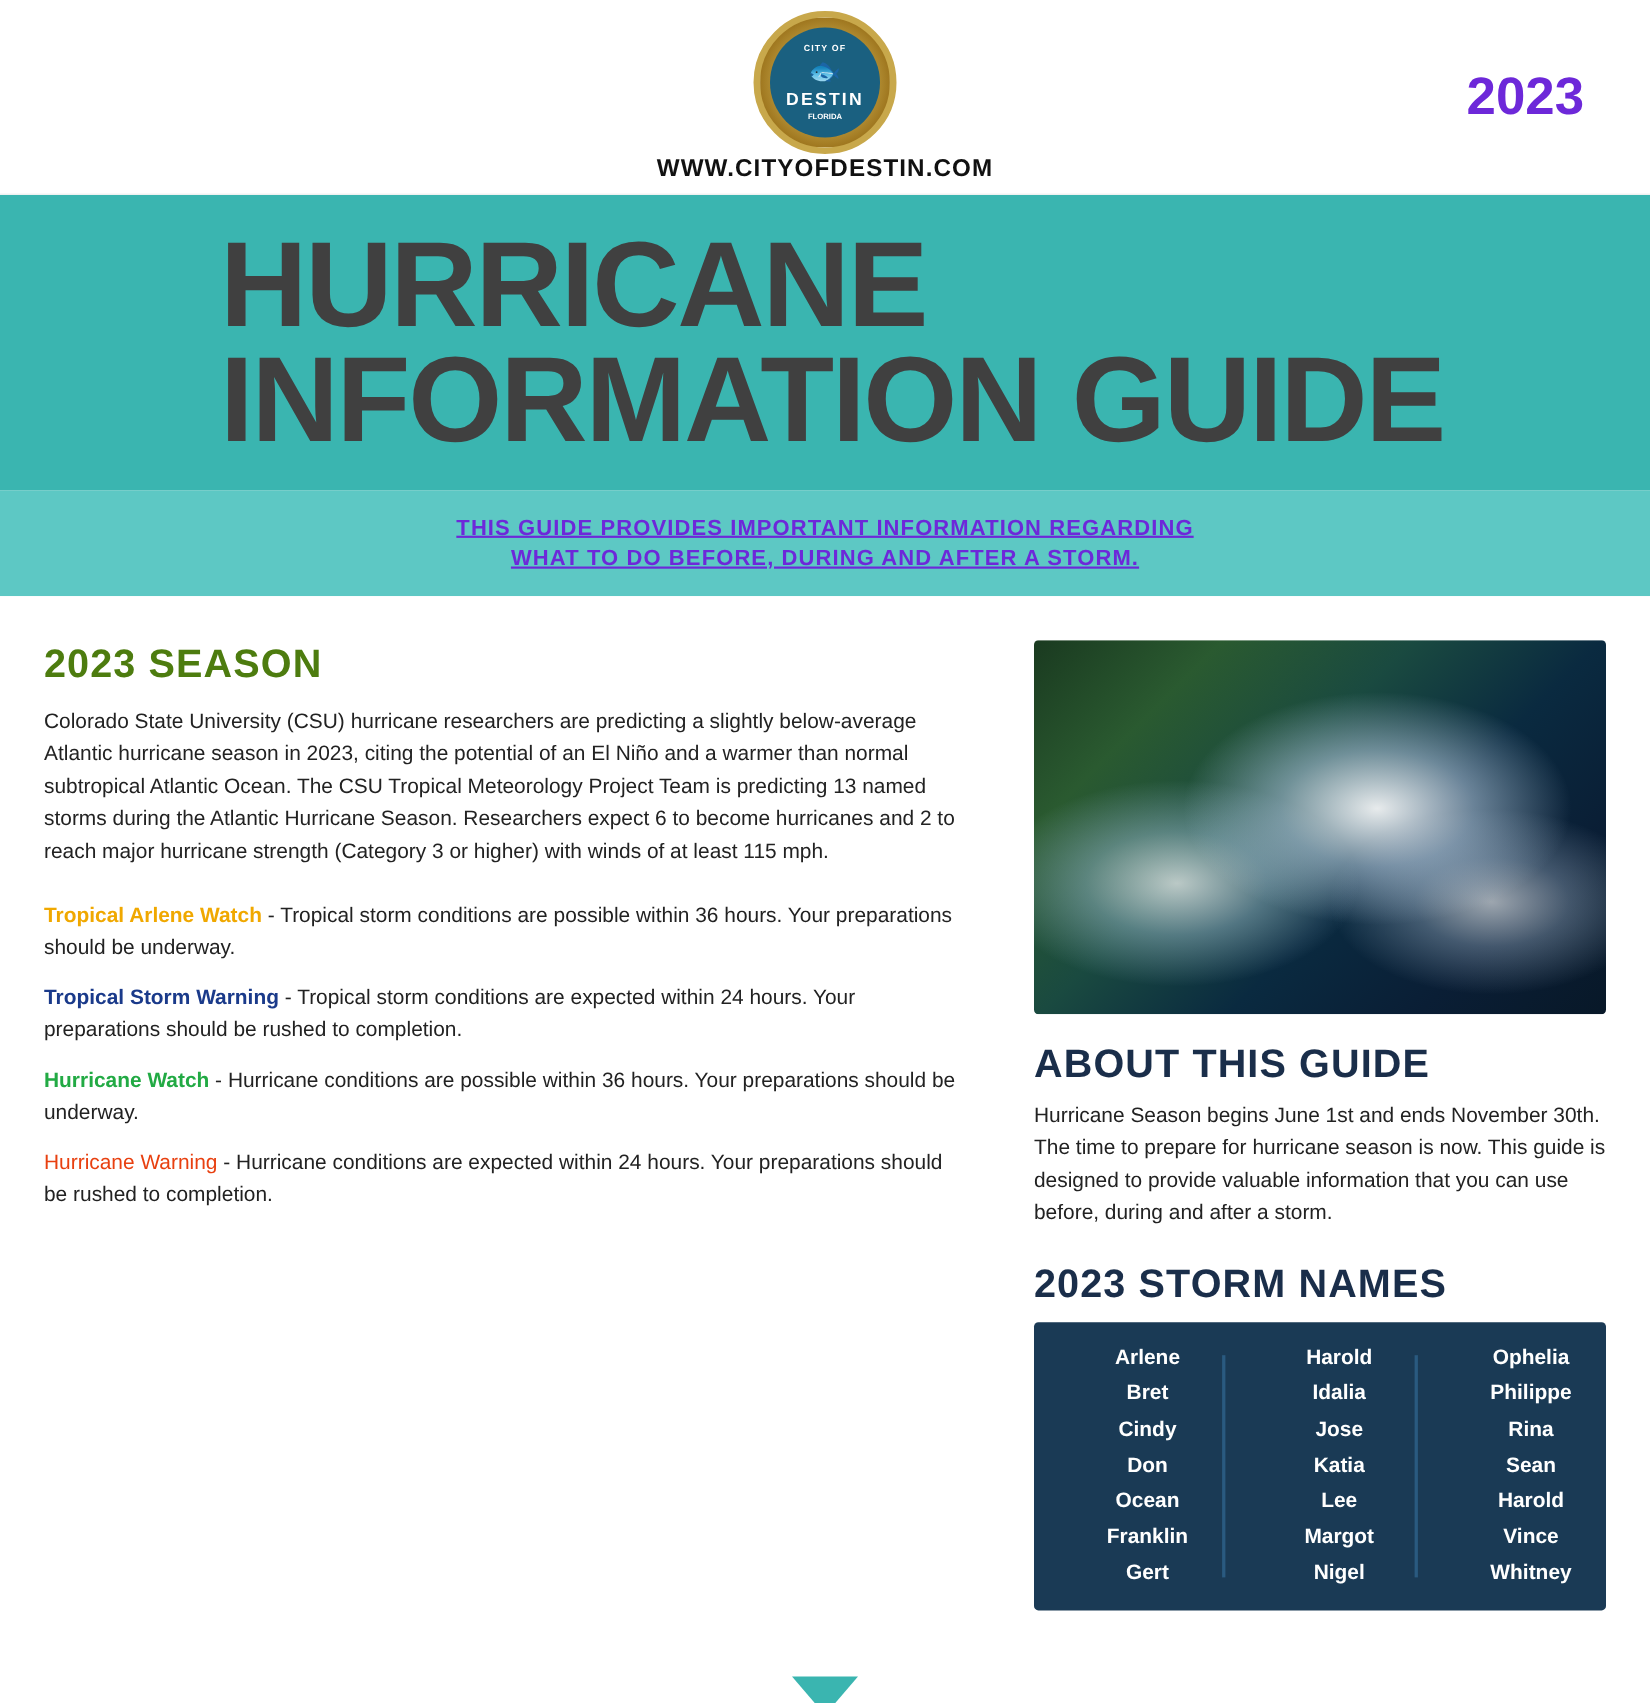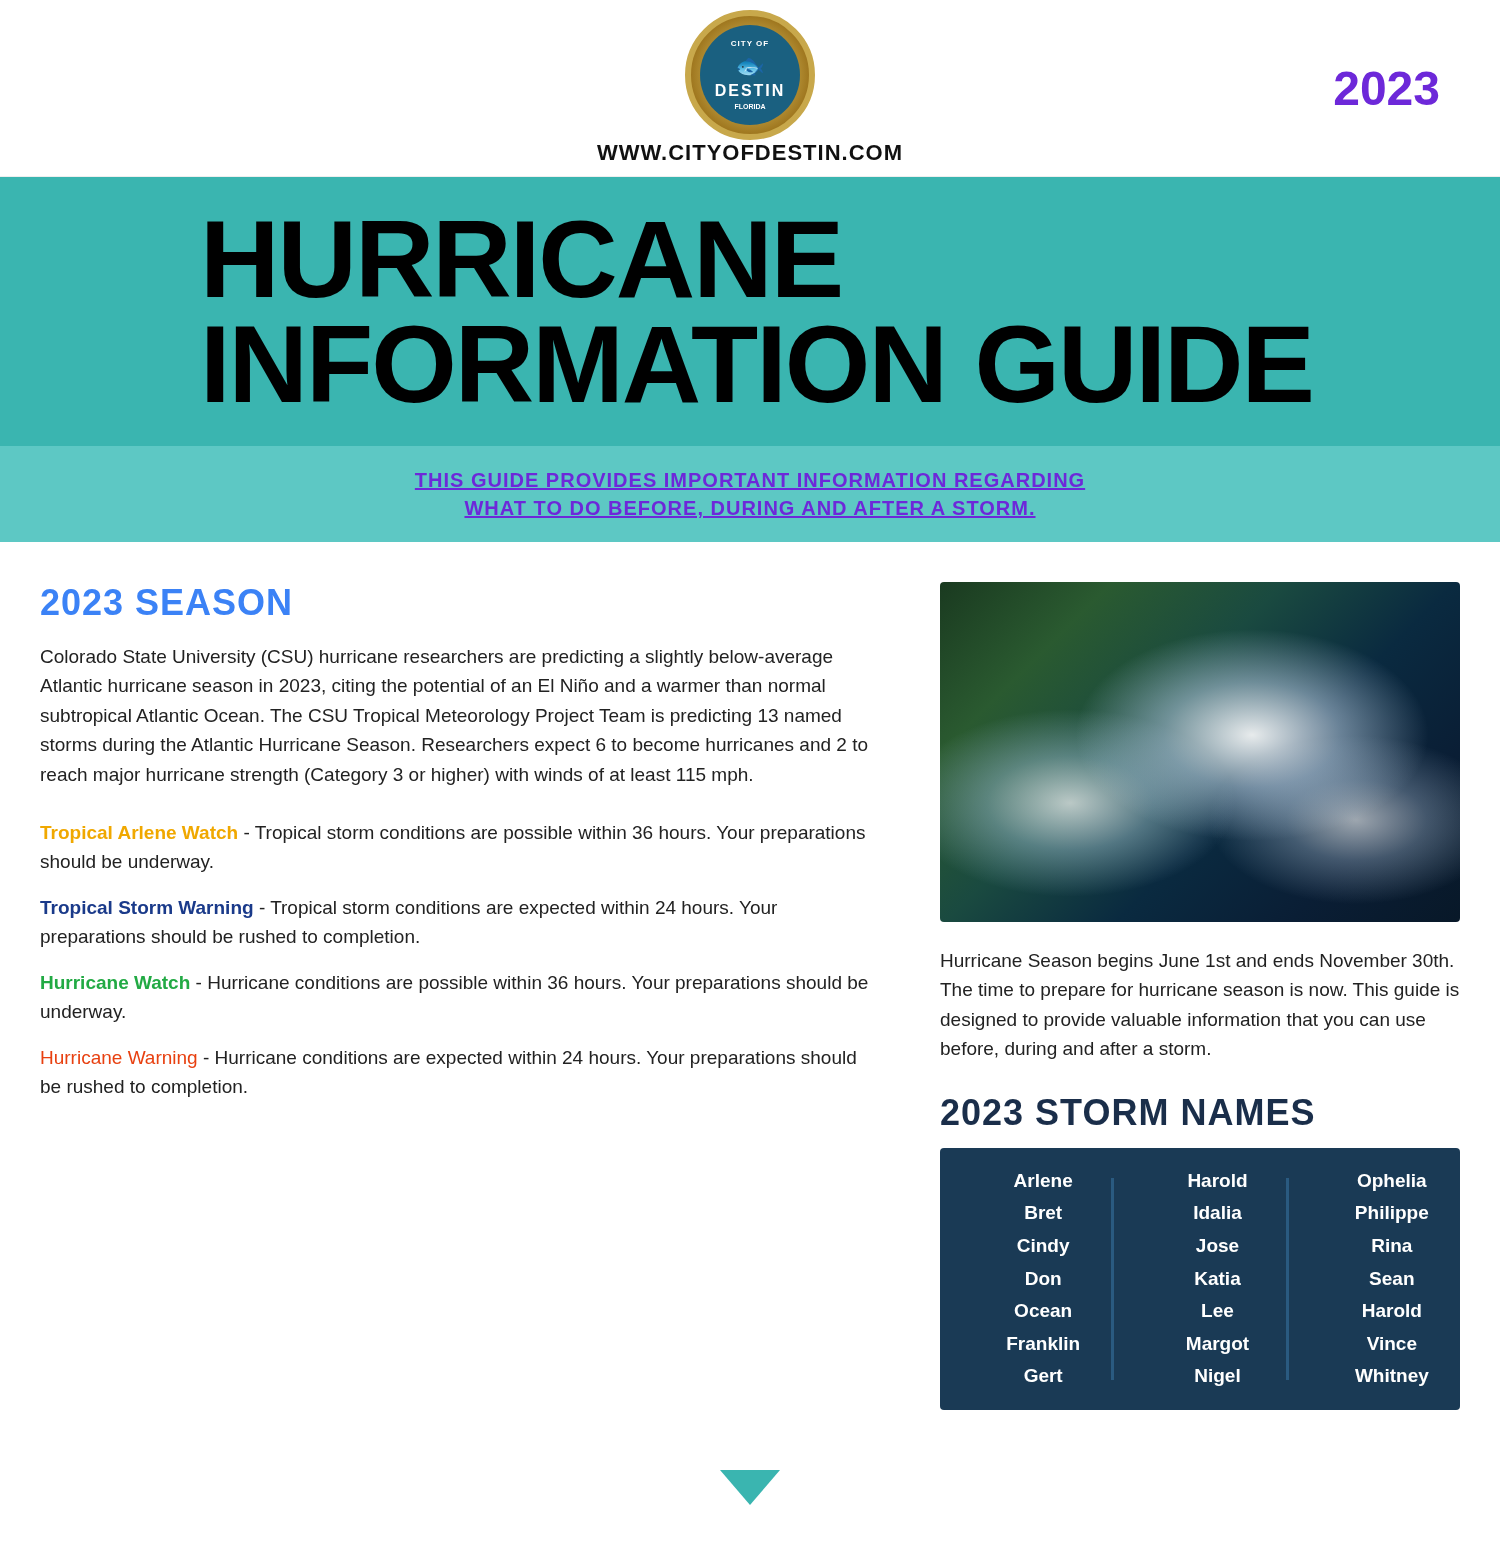--- a/index.html
+++ b/index.html
@@ -83,21 +83,21 @@
     }
 
     
     .header-teal {
       background: #3ab5b0;
       padding: 30px 40px 30px 200px;
       display: flex;
       align-items: center;
     }
     .header-title {
-      color: #000000;
+      color: #404040;
       font-size: 110px;
       font-weight: 900;
       line-height: 0.95;
       text-transform: uppercase;
       letter-spacing: -2px;
     }
 
     
     .subtitle-bar {
       background: #5dc8c4;
@@ -123,21 +123,21 @@
     }
 
     
     .left-col {
       flex: 1;
       padding-right: 20px;
     }
     .section-title {
       font-size: 36px;
       font-weight: 900;
-      color: #3b82f6;
+      color: #4d7c0f;
       margin-bottom: 18px;
       font-family: 'Impact', 'Arial Black', sans-serif;
       letter-spacing: 1px;
     }
     .season-text {
       font-size: 19px;
       color: #222;
       line-height: 1.55;
       margin-bottom: 30px;
     }
@@ -310,20 +310,21 @@
       </p>
     </div>
   </div>
 
   <div class="right-col">
 
     <div class="hurricane-image">
       <div class="img-sim"></div>
     </div>
 
+    <h2 class="about-title">ABOUT THIS GUIDE</h2>
     <p class="about-text">Hurricane Season begins June 1st and ends November 30th. The time to prepare for hurricane season is now. This guide is designed to provide valuable information that you can use before, during and after a storm.</p>
 
     <h2 class="storm-names-title">2023 STORM NAMES</h2>
 
     <div class="storm-names-grid">
       <div class="storm-col" id="storm-col-0">
           <span class="storm-name">Arlene</span>
           <span class="storm-name">Bret</span>
           <span class="storm-name">Cindy</span>
           <span class="storm-name">Don</span>

